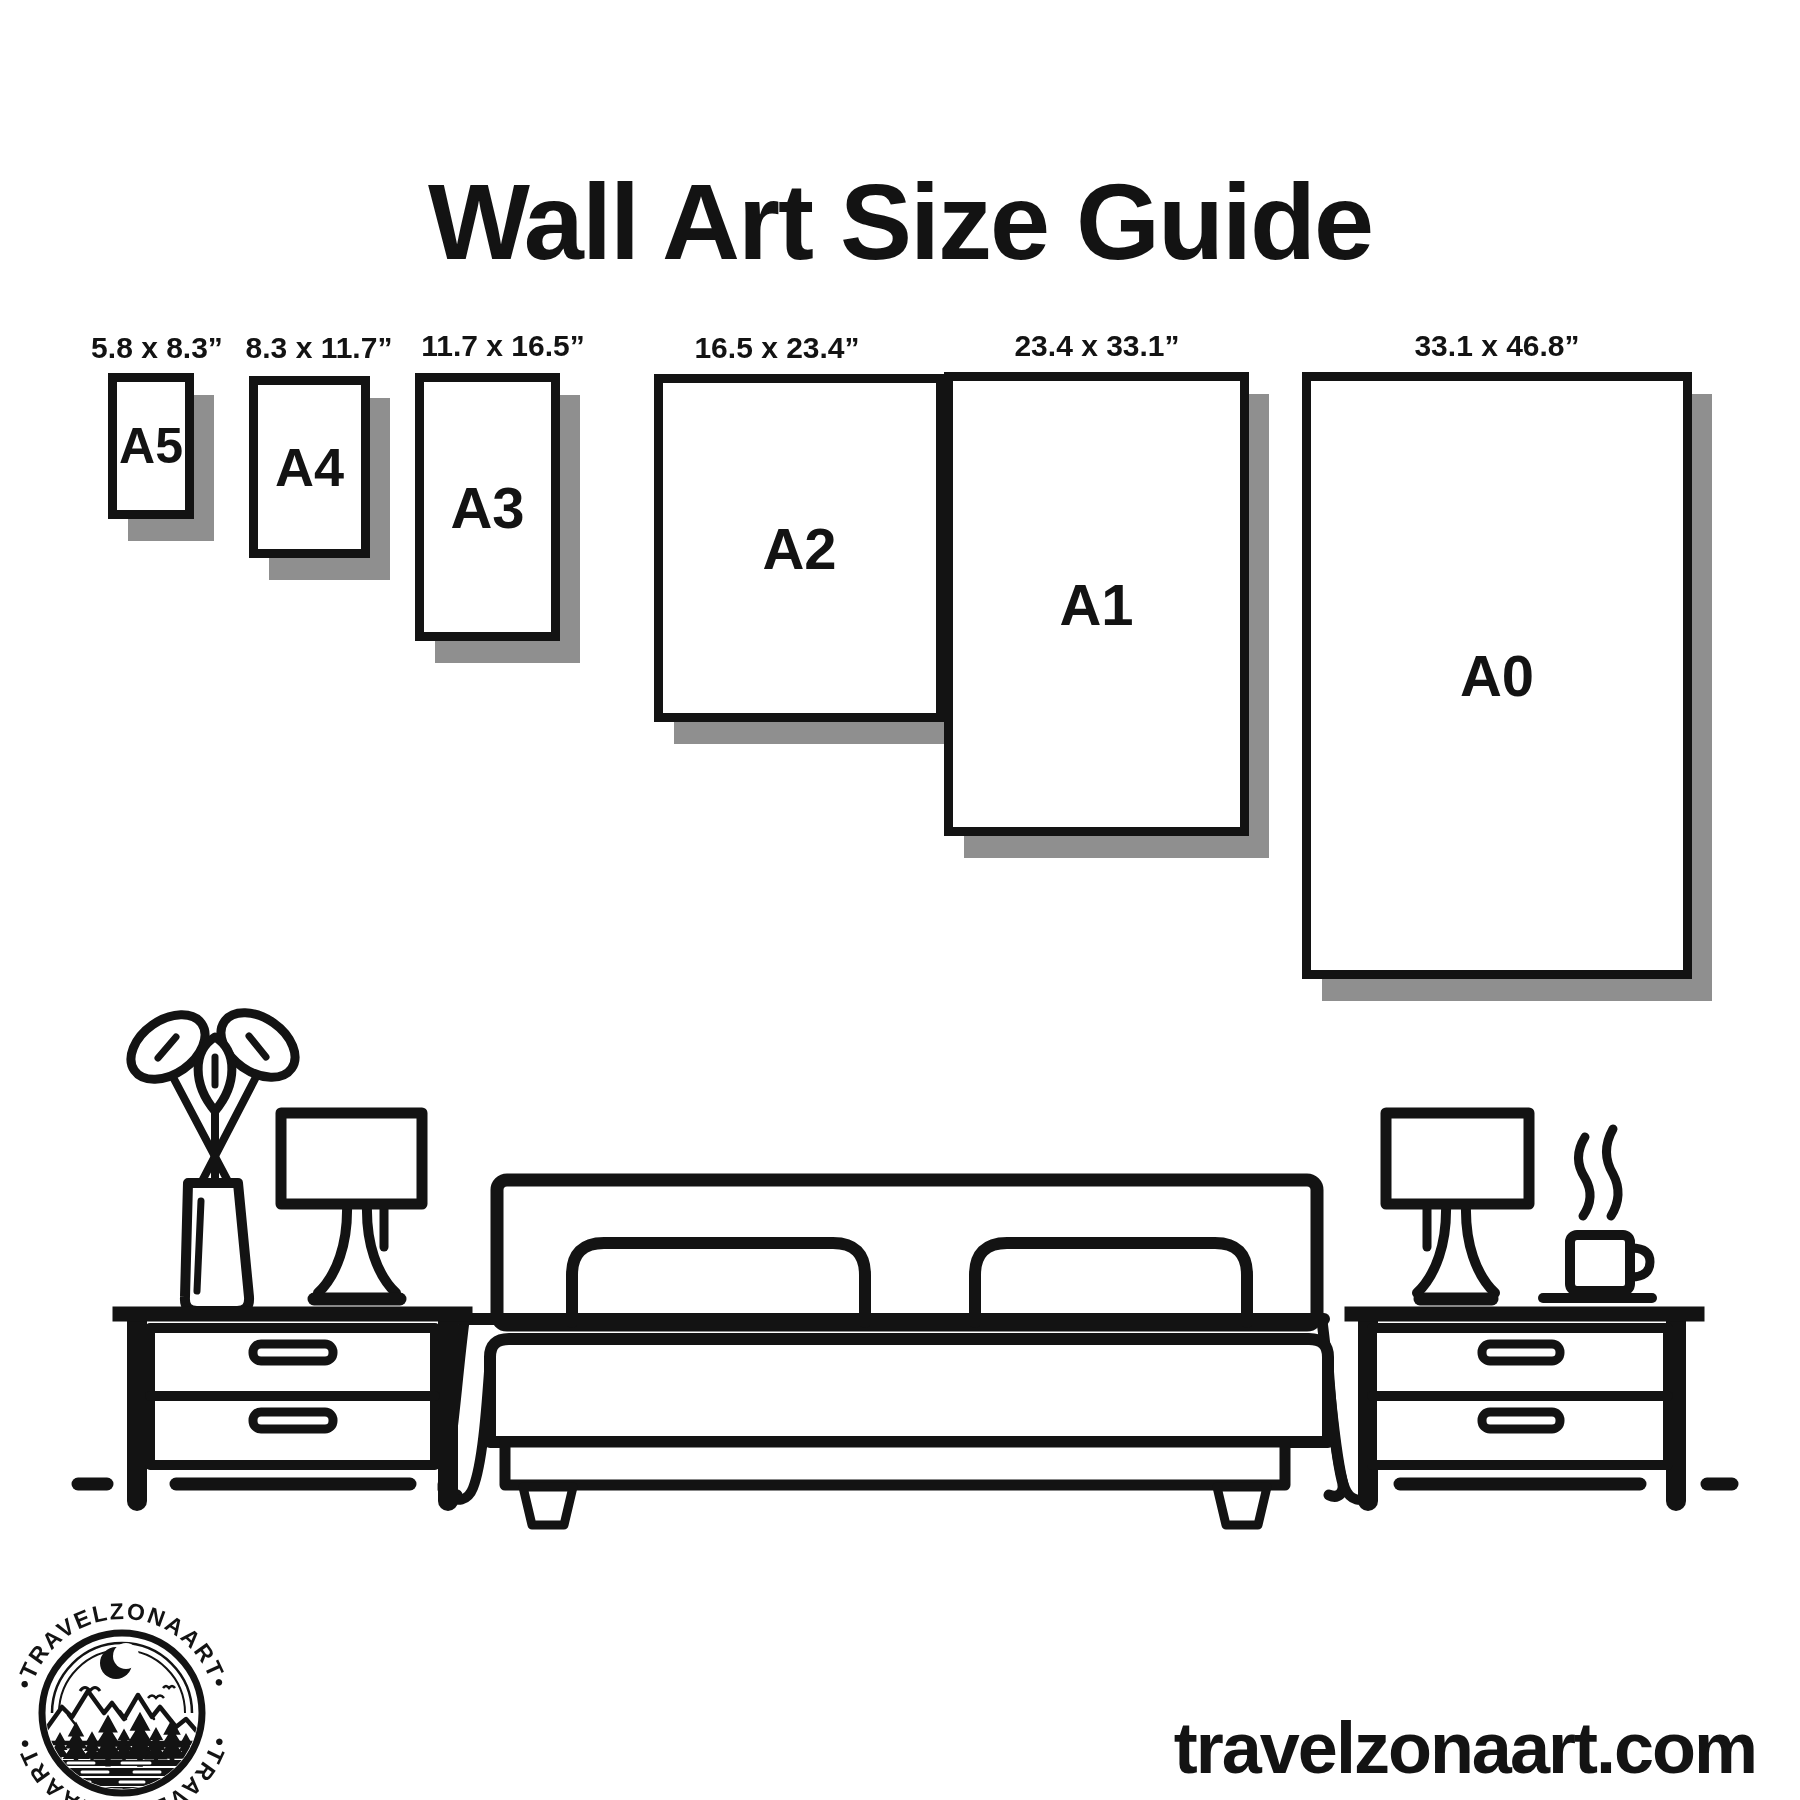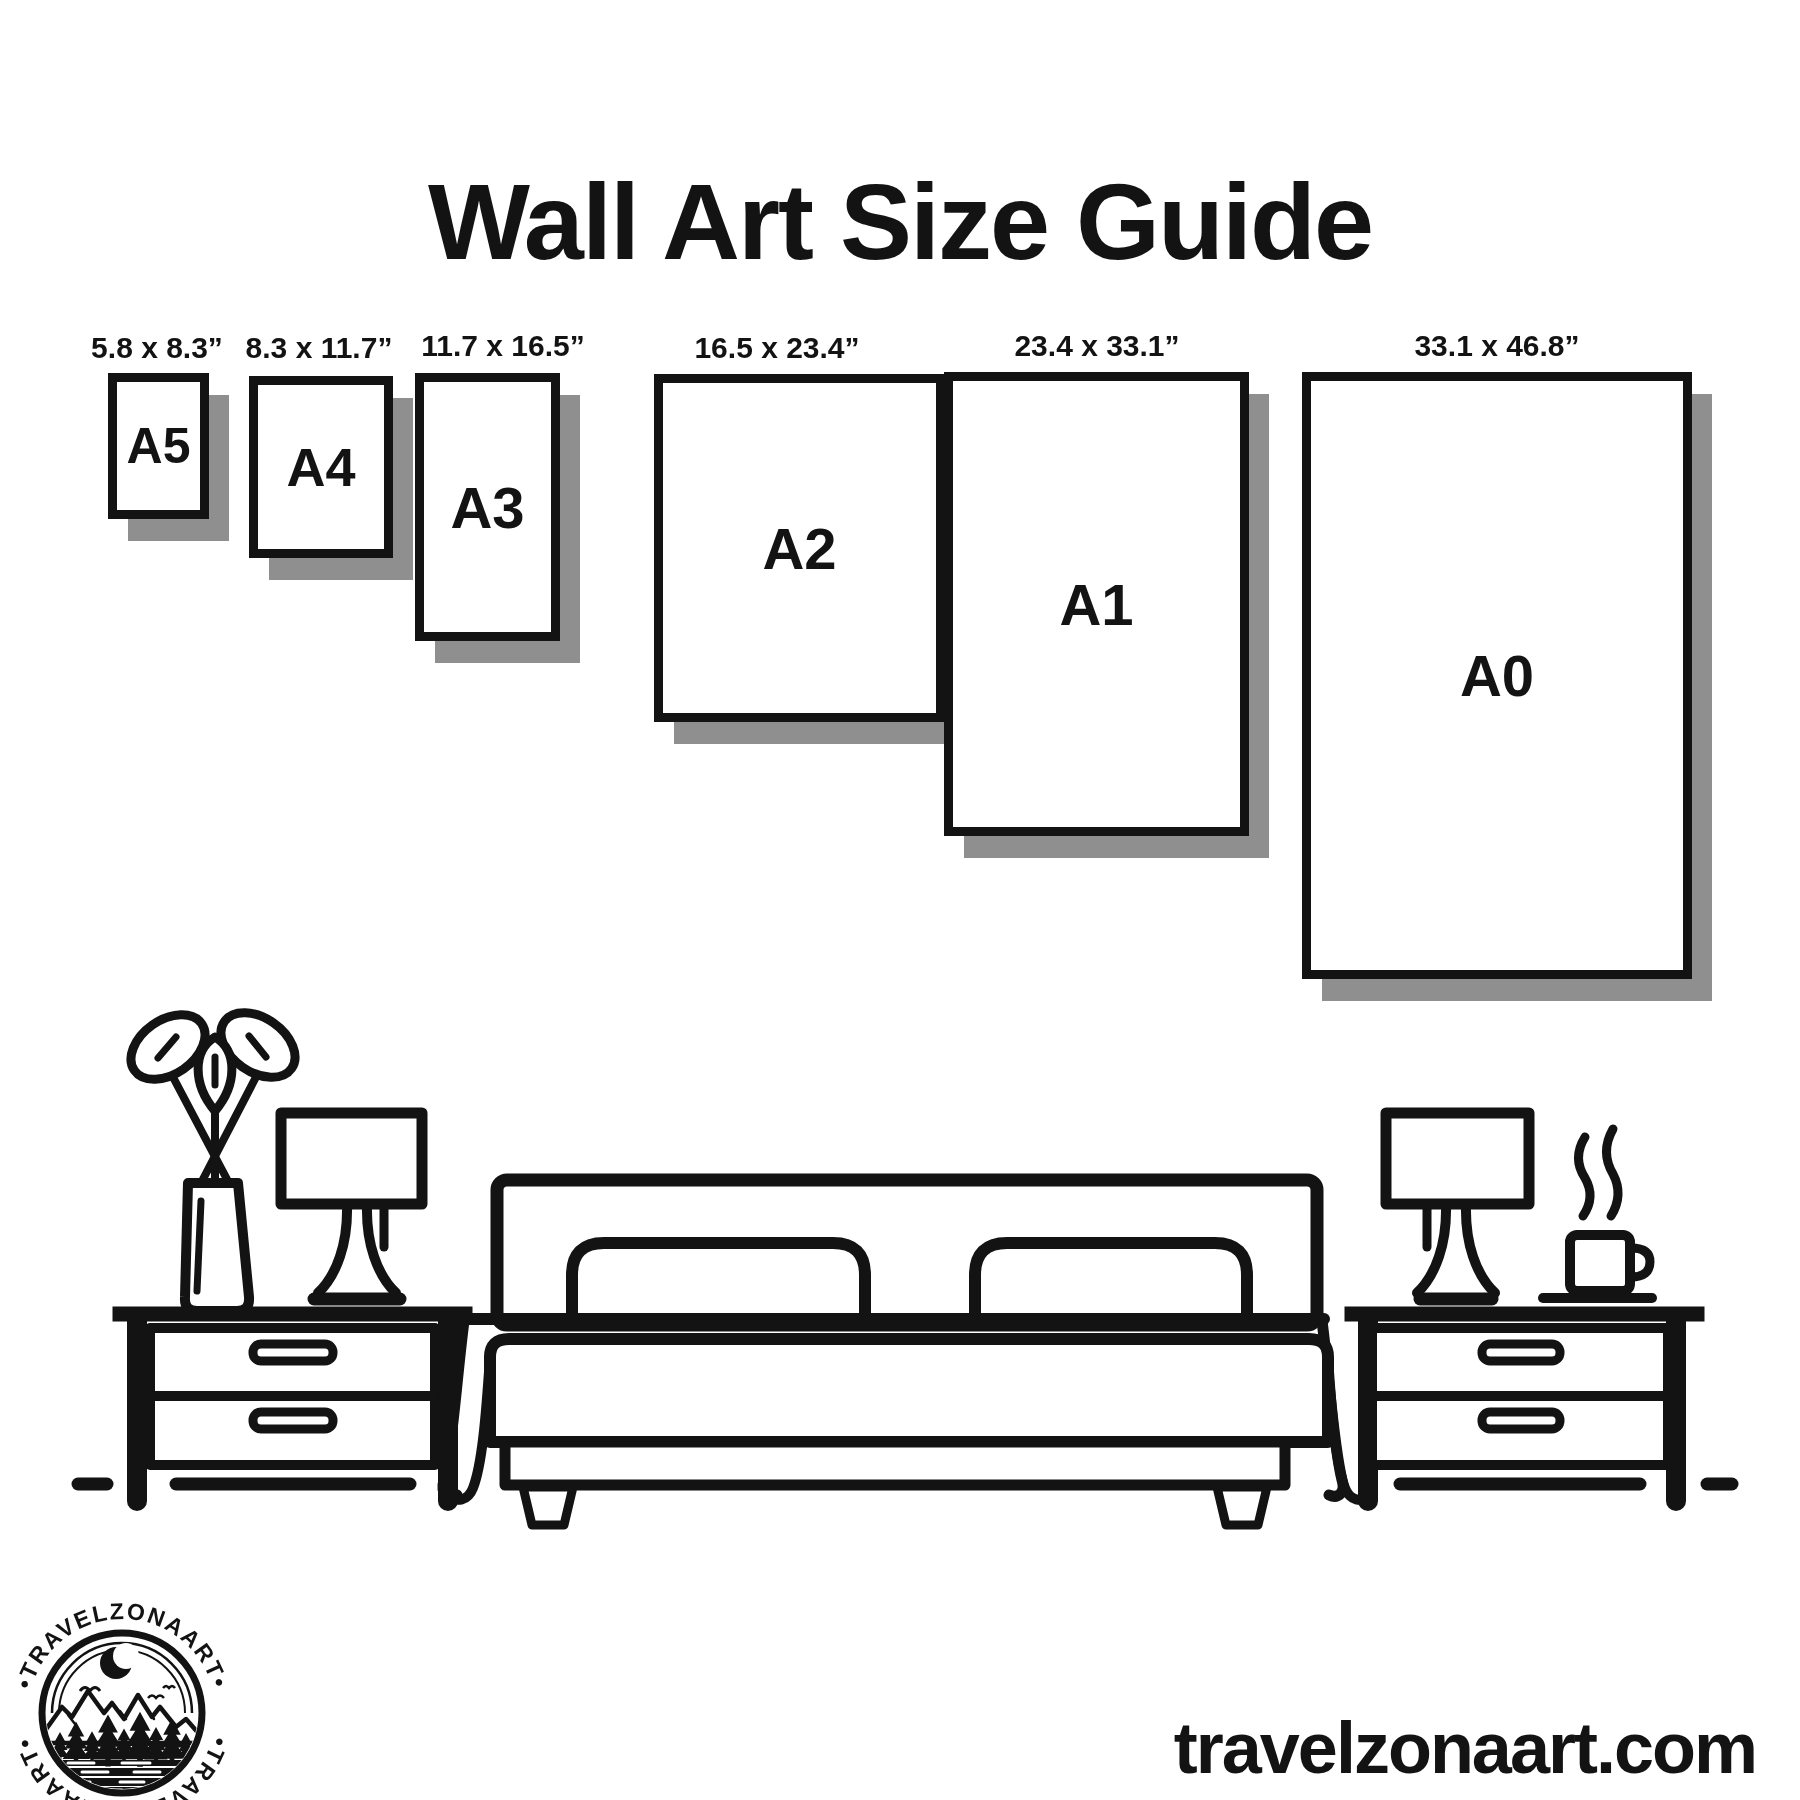--- a/index.html
+++ b/index.html
@@ -14,22 +14,22 @@
   .dim-label{
     position:absolute;text-align:center;font-size:30px;font-weight:bold;
     color:#131313;letter-spacing:0px;white-space:nowrap;
   }
   .paper{
     position:absolute;background:#ffffff;border:9px solid #131313;
     box-shadow:20px 22px 0 0 #8f8f8f;box-sizing:border-box;
     display:flex;align-items:center;justify-content:center;
   }
   .paper .size-name{font-weight:bold;color:#131313;}
-  .p-a5{left:108px;top:338px;width:101px;height:146px;}
-  .p-a4{left:249px;top:341px;width:144px;height:182px;}
+  .p-a5{left:108px;top:338px;width:86px;height:146px;}
+  .p-a4{left:249px;top:341px;width:121px;height:182px;}
   .p-a3{left:415px;top:338px;width:145px;height:268px;}
   .p-a2{left:654px;top:339px;width:291px;height:348px;}
   .p-a1{left:944px;top:337px;width:305px;height:464px;}
   .p-a0{left:1302px;top:337px;width:390px;height:607px;}
   .p-a5 .size-name{font-size:50px;}
   .p-a4 .size-name{font-size:54px;}
   .p-a3 .size-name,.p-a2 .size-name,.p-a1 .size-name,.p-a0 .size-name{font-size:58px;}
   .l-a5{left:48px;  top:296px;width:218px;}
   .l-a4{left:189px; top:296px;width:260px;}
   .l-a3{left:343px; top:294px;width:320px;}

